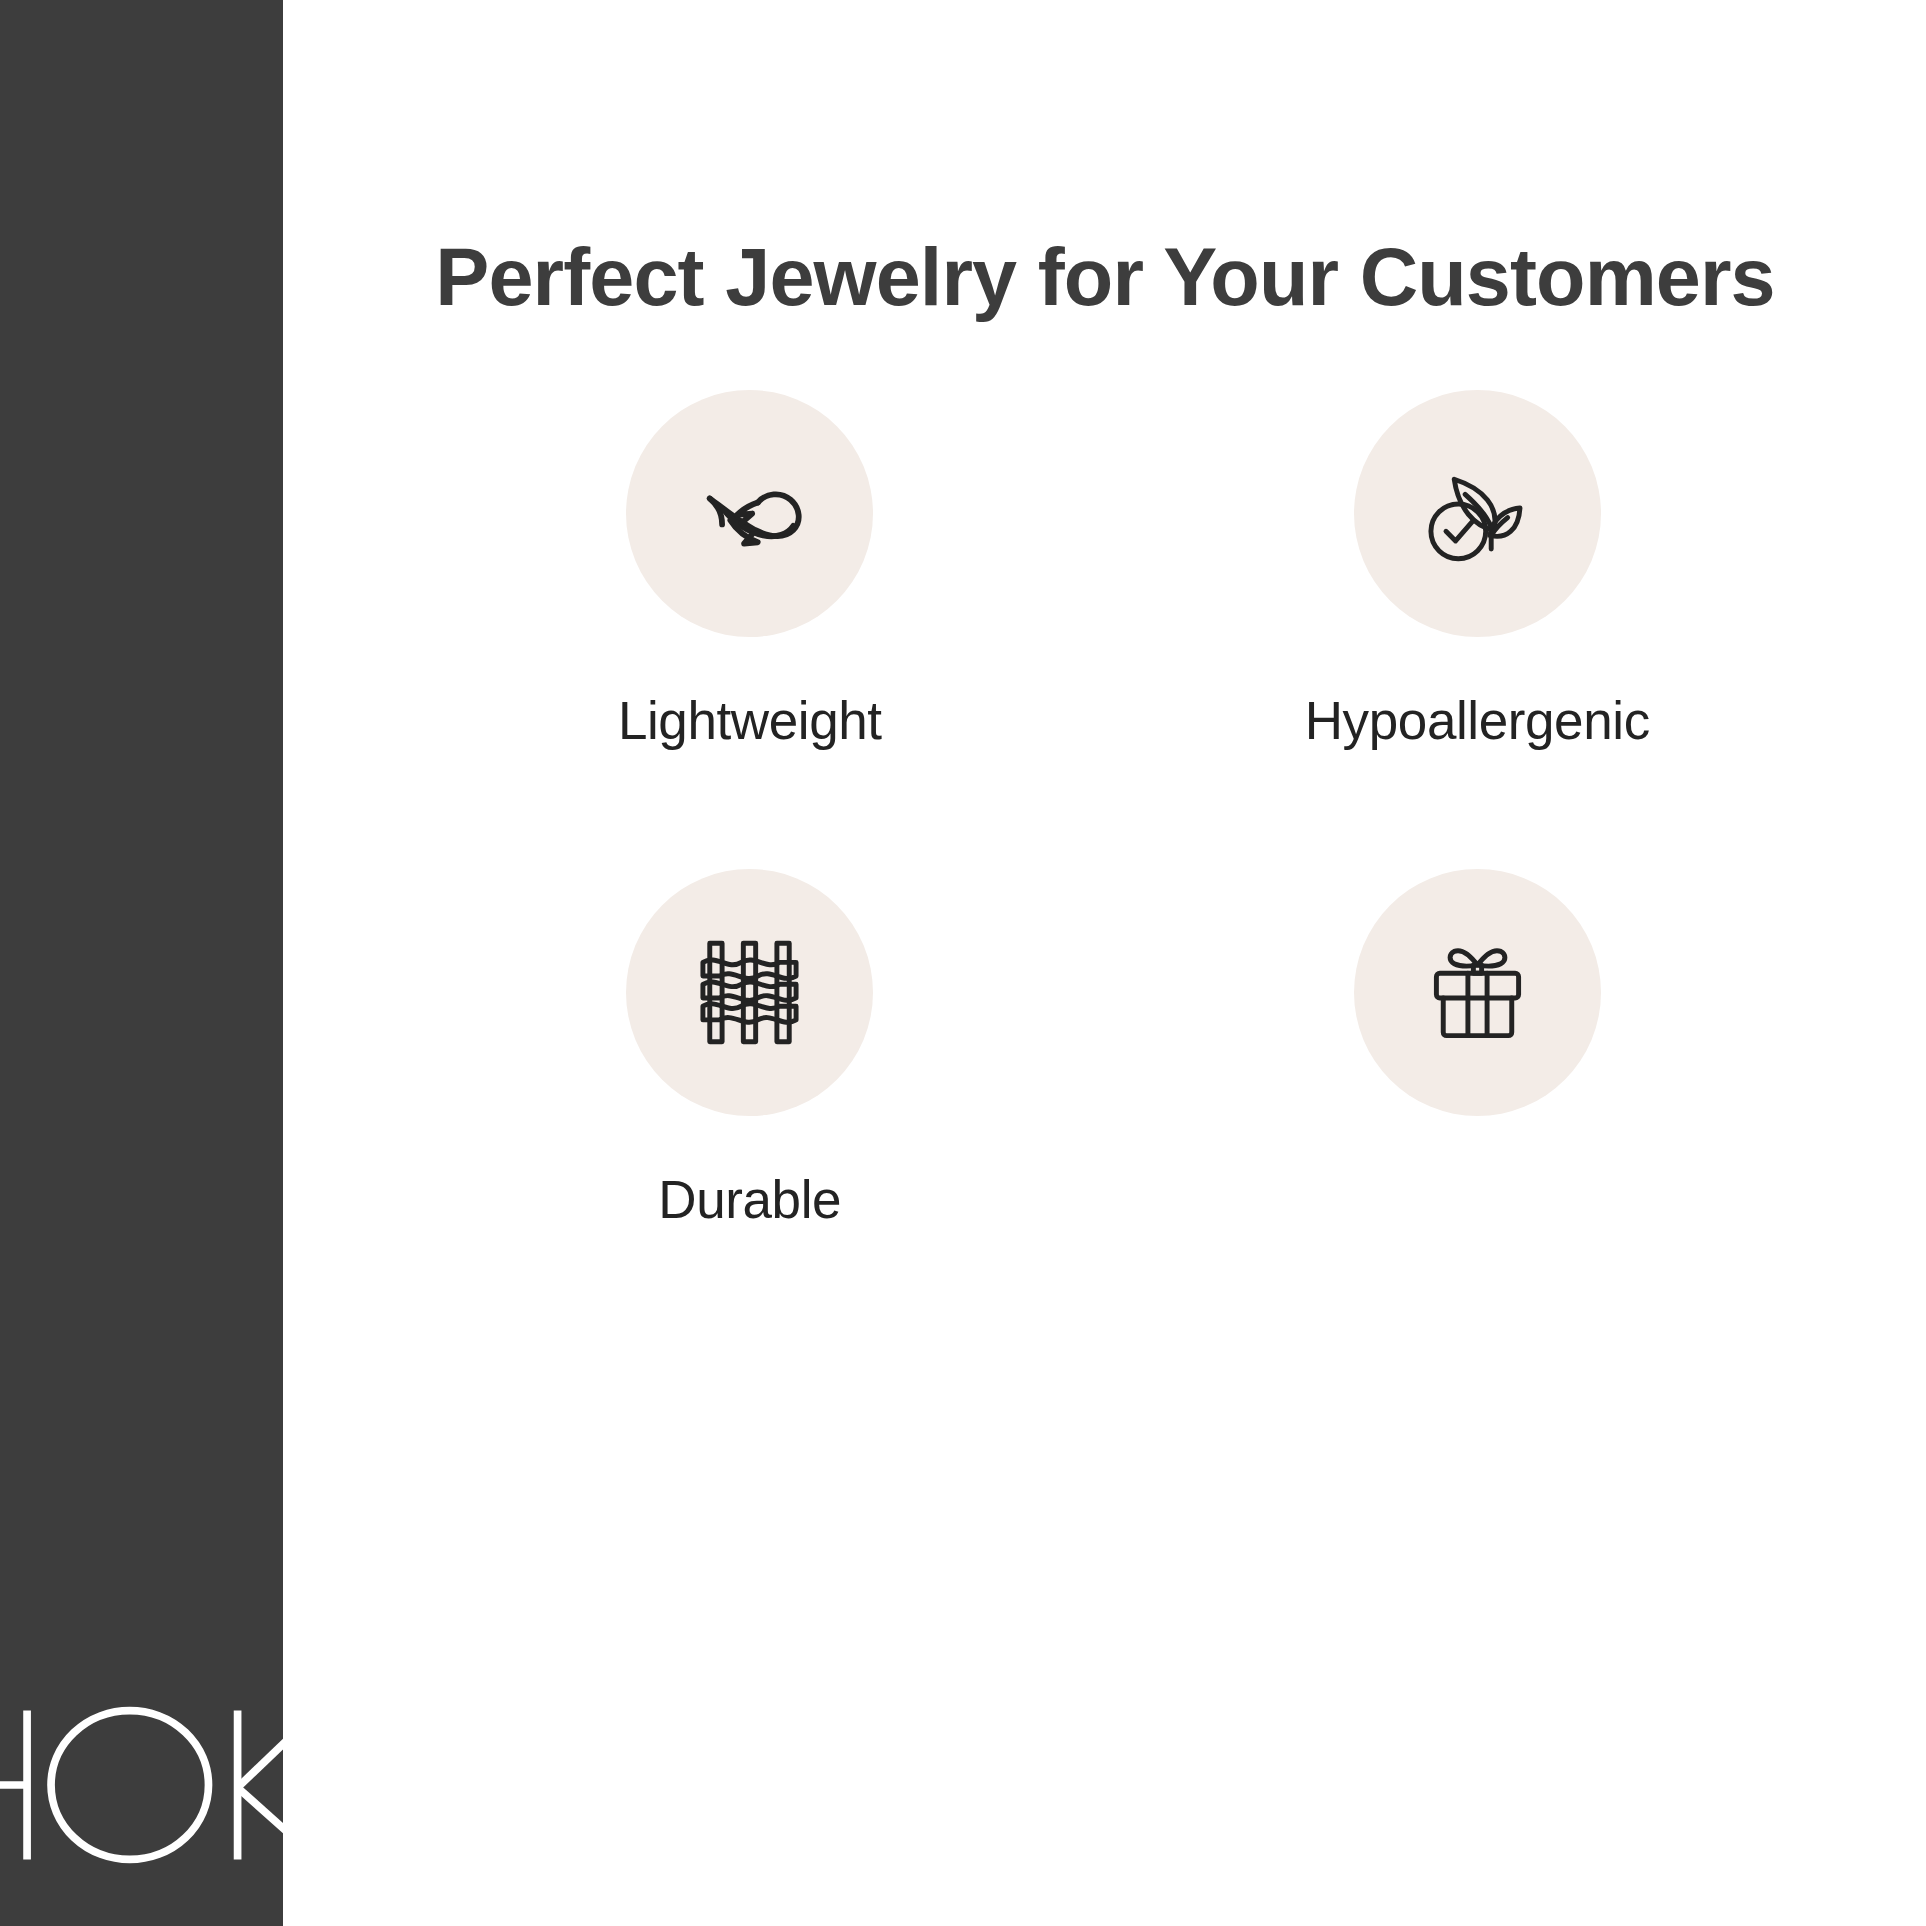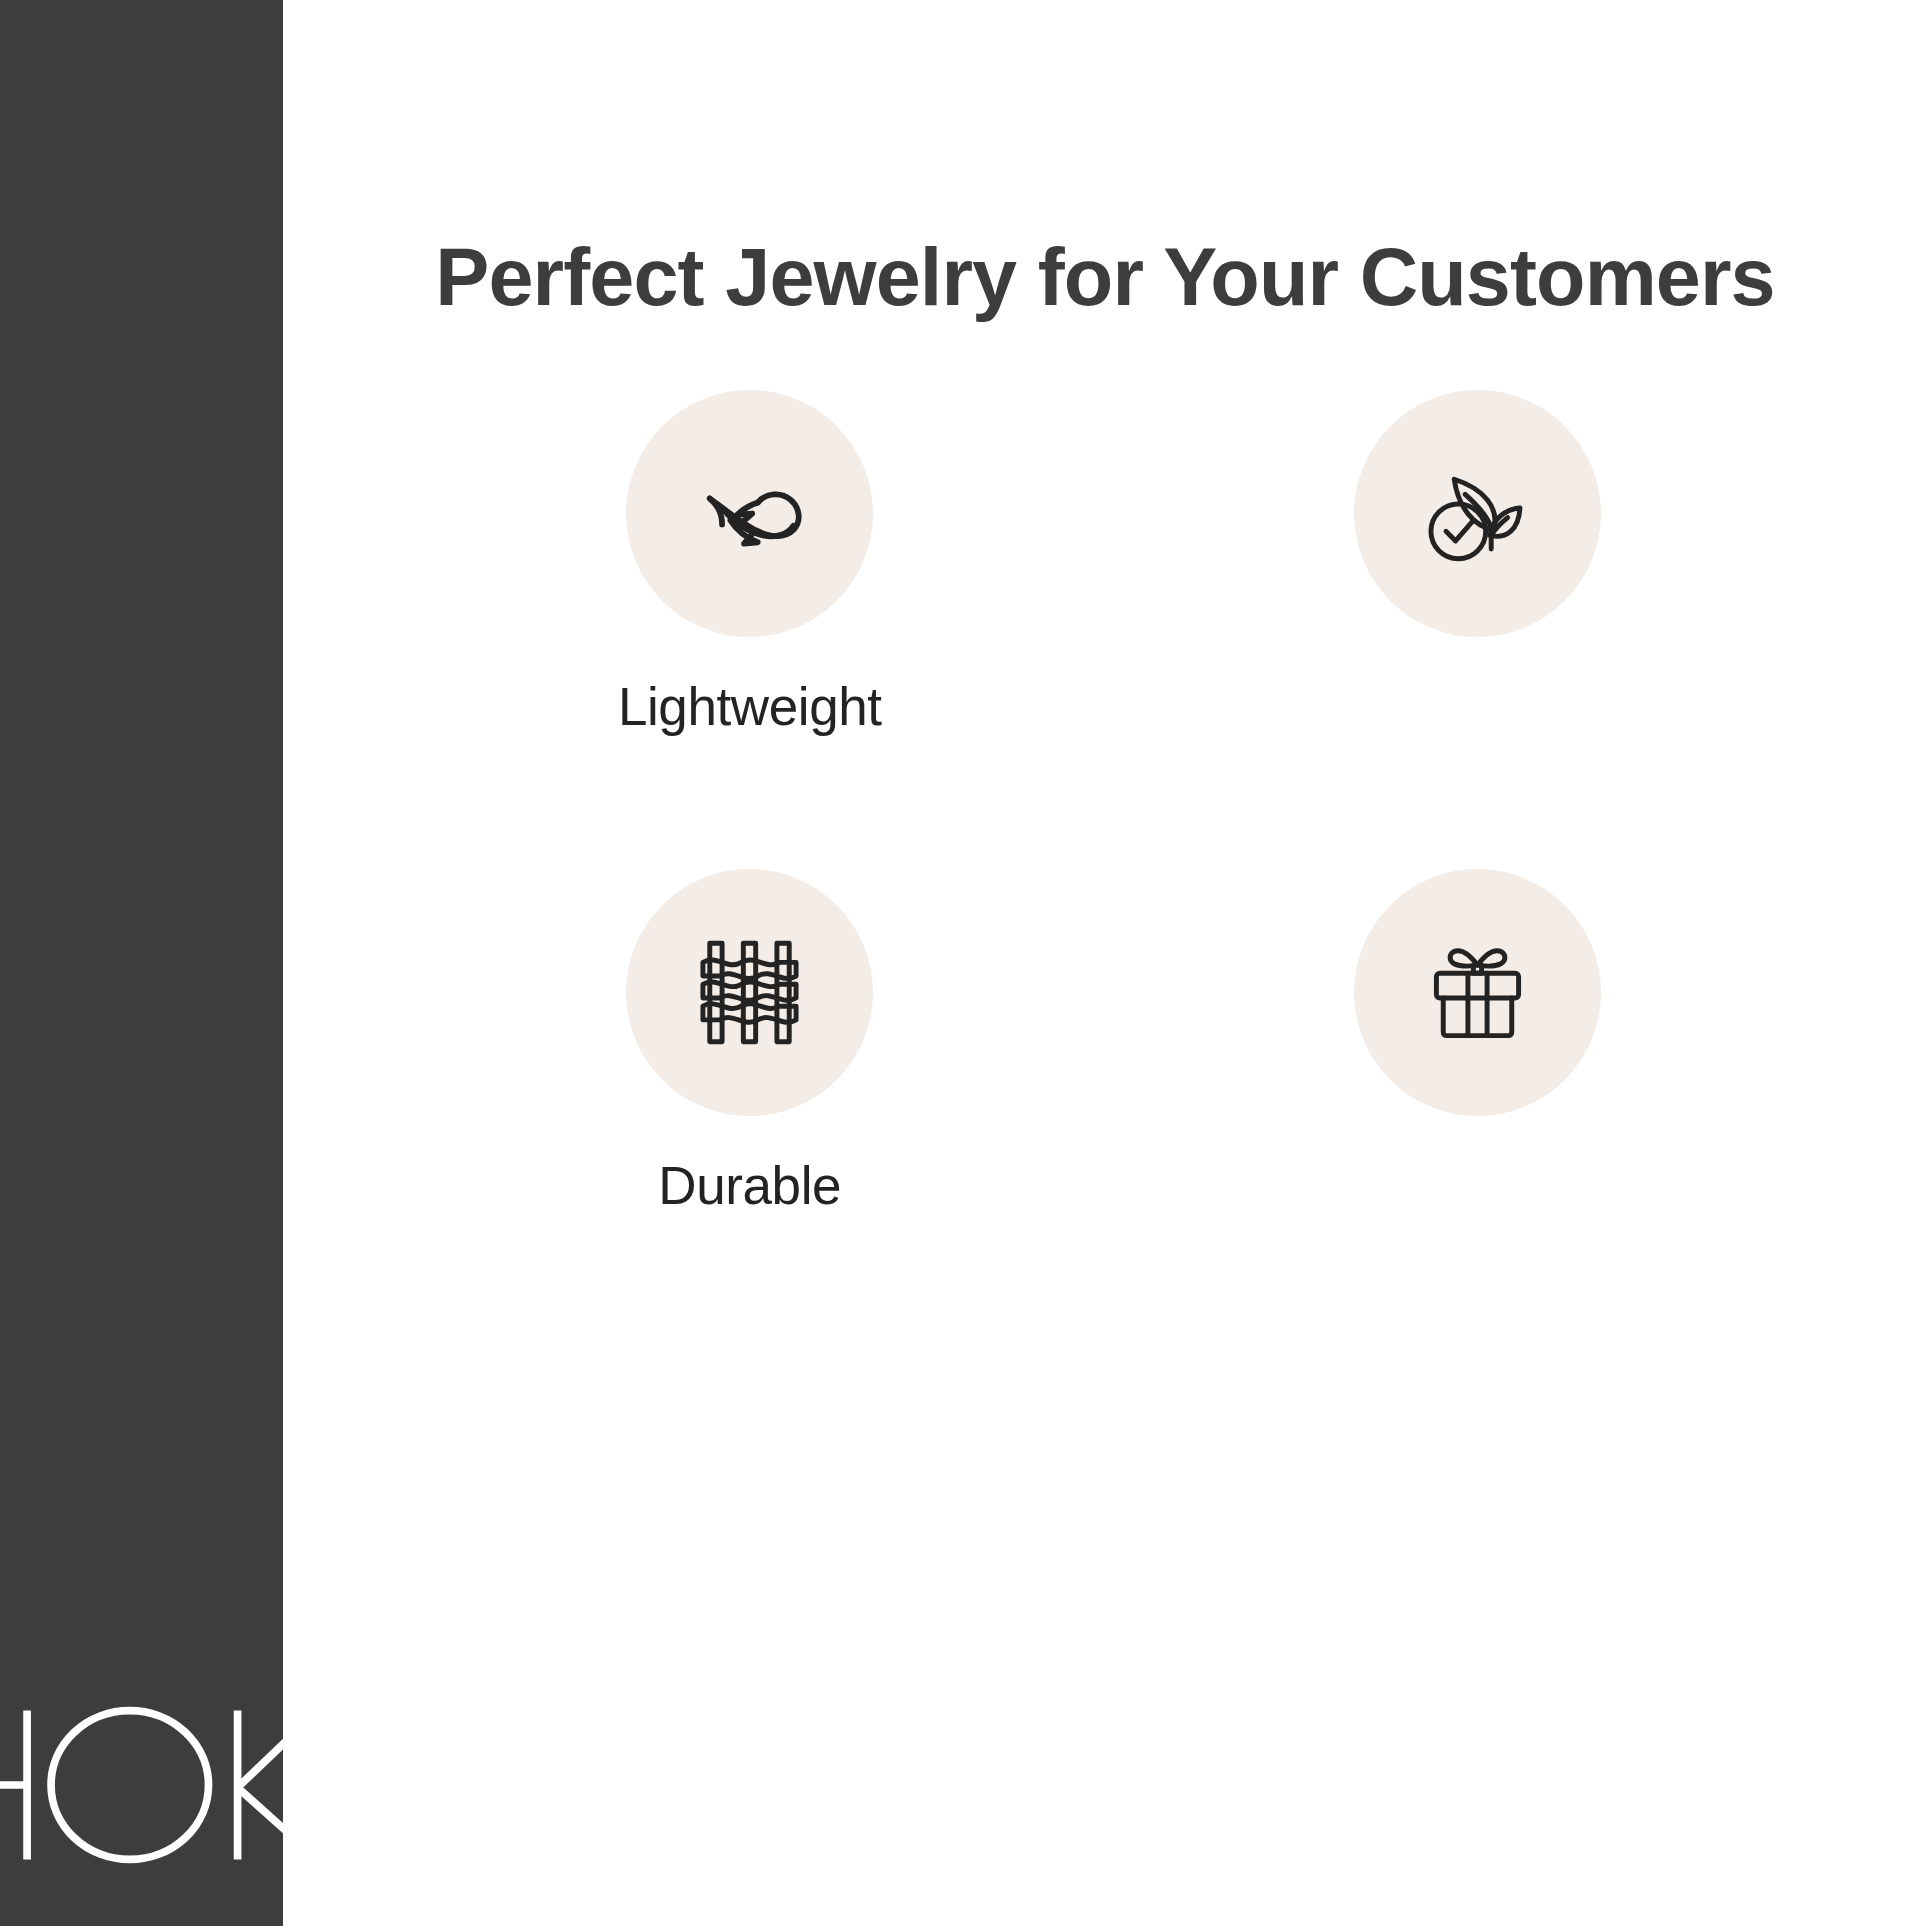--- a/index.html
+++ b/index.html
@@ -85,21 +85,21 @@
     justify-content: center;
     flex: none;
   }
   .feature-icon-circle svg {
     display: block;
     width: 137px;
     height: 137px;
   }
 
   .feature-label {
-    margin-top: 36px;
+    margin-top: 50px;
     font-size: 53px;
     line-height: 1.28;
     color: #232323;
     text-align: center;
     font-weight: normal;
     white-space: pre-line;
     letter-spacing: -0.4px;
   }
 </style>
 </head>
@@ -152,20 +152,21 @@
             <circle cx="36" cy="63" r="20"></circle>
             <path d="M27 63 L34 70 L47 55"></path>
             <path d="M33 25 C55 32 66 46 62 62 C48 60 36 46 33 25 Z"></path>
             <path d="M41 36 C50 44 57 52 60 60"></path>
             <path d="M81 46 C80 62 71 69 59 66 C61 54 70 47 81 46 Z"></path>
             <path d="M72 53 C67 57 63 61 60 66"></path>
             <path d="M60 66 L60 76"></path>
           </g>
         </svg>
       </div>
+      <div class="feature-label">Hypoallergenic</div>
     </div>
 
 
     <div class="feature-cell">
       <div class="feature-icon-circle">
         <svg viewBox="0 0 100 100" aria-hidden="true">
           <g fill="none" stroke="#232323" stroke-width="3.6" stroke-linecap="round" stroke-linejoin="round">
 
             <rect x="21" y="14" width="9" height="72"></rect>
             <rect x="45.5" y="14" width="9" height="72"></rect>

